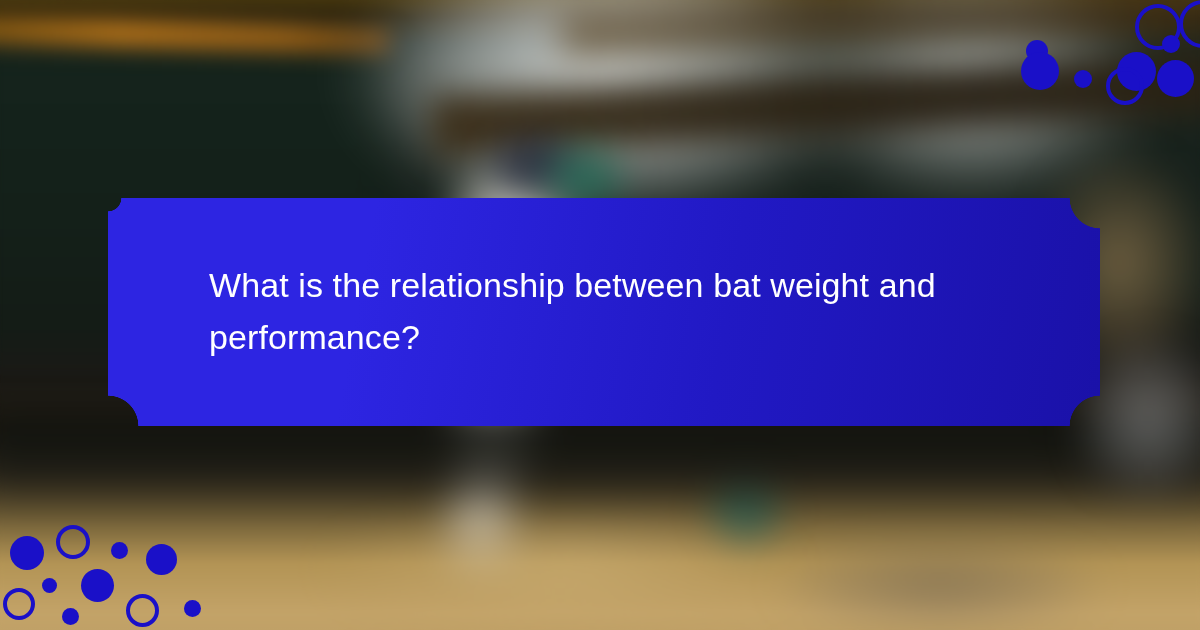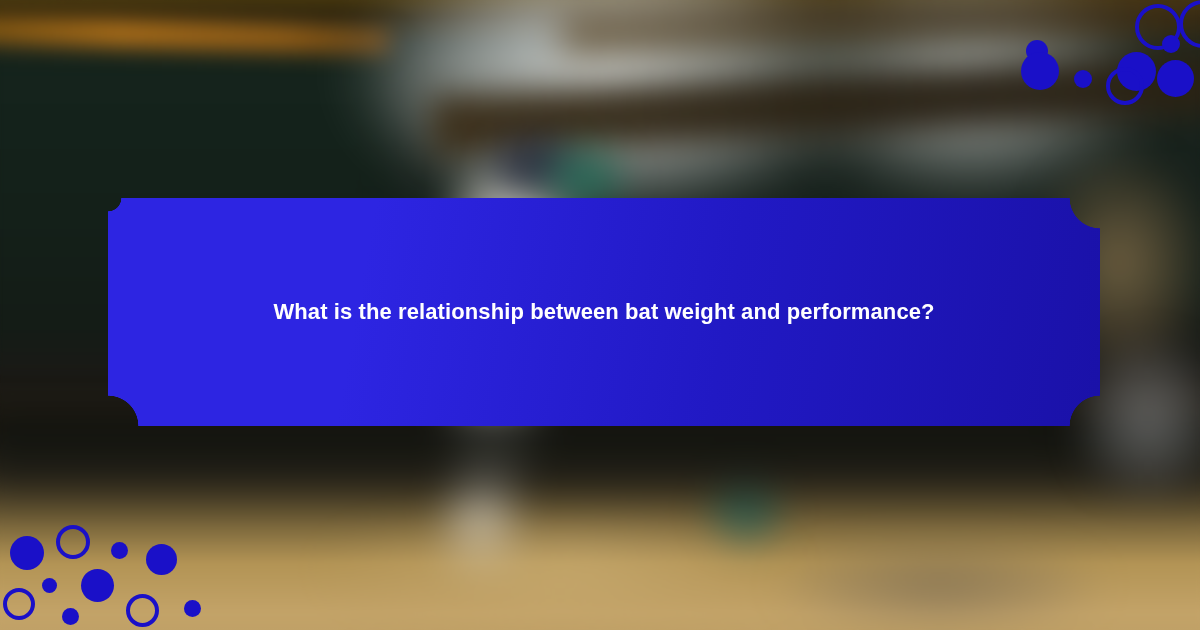--- a/index.html
+++ b/index.html
@@ -209,22 +209,22 @@
       radial-gradient(circle 30px at 100% 100%, transparent 0 30px, #000 30.6px),
       radial-gradient(circle 30px at 0 100%, transparent 0 30px, #000 30.6px);
     mask-composite:intersect;
     display:flex;
     align-items:center;
     justify-content:center;
   }
 
   .card-title {
     color:#ffffff;
-    font-size:22px;
-    font-weight:700;
+    font-size:34px;
+    font-weight:400;
     line-height:1.52;
     text-align:left;
     max-width:790px;
     letter-spacing:.1px;
   }
 </style>
 </head>
 <body>
 
 <div id="stage">

